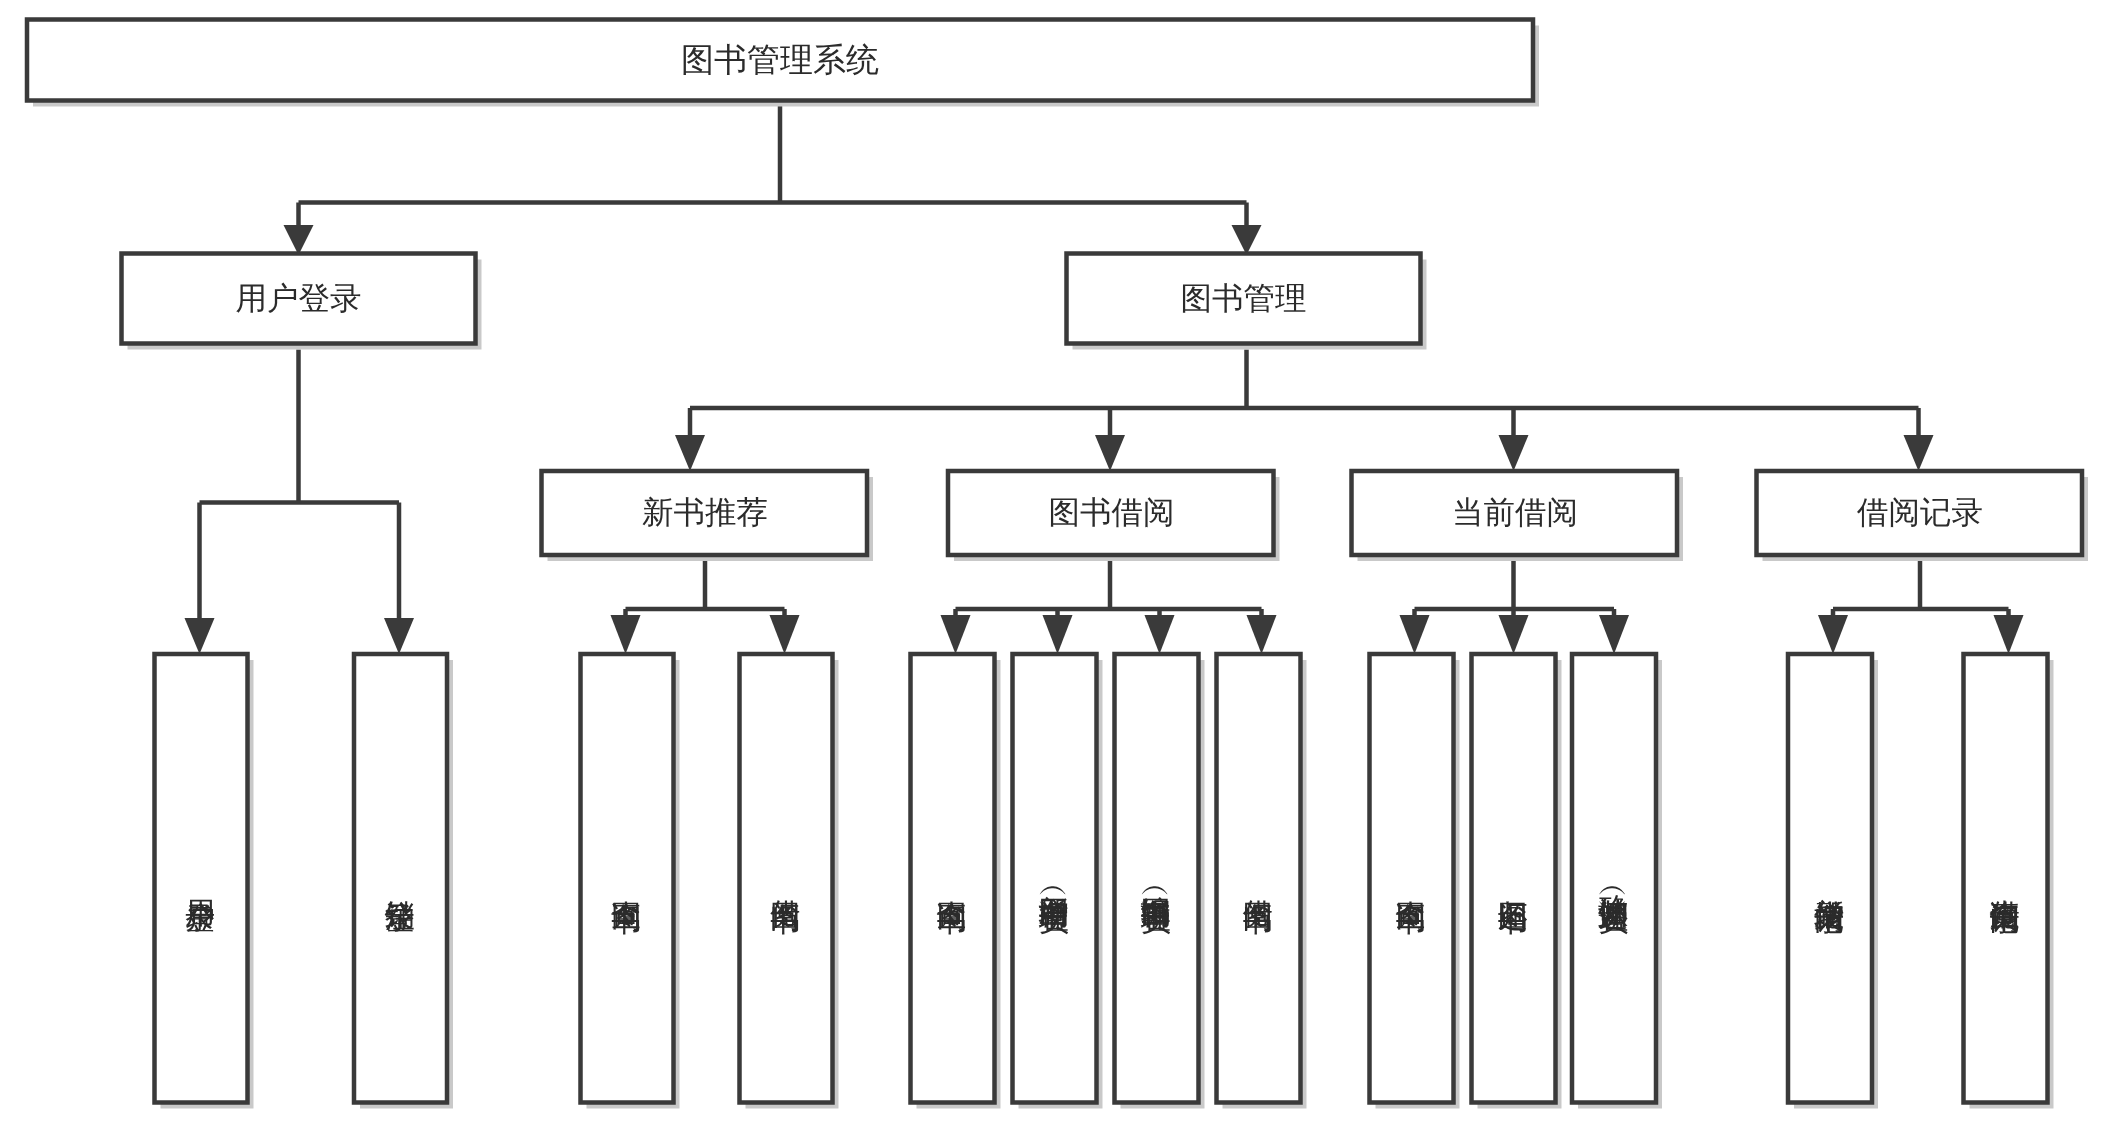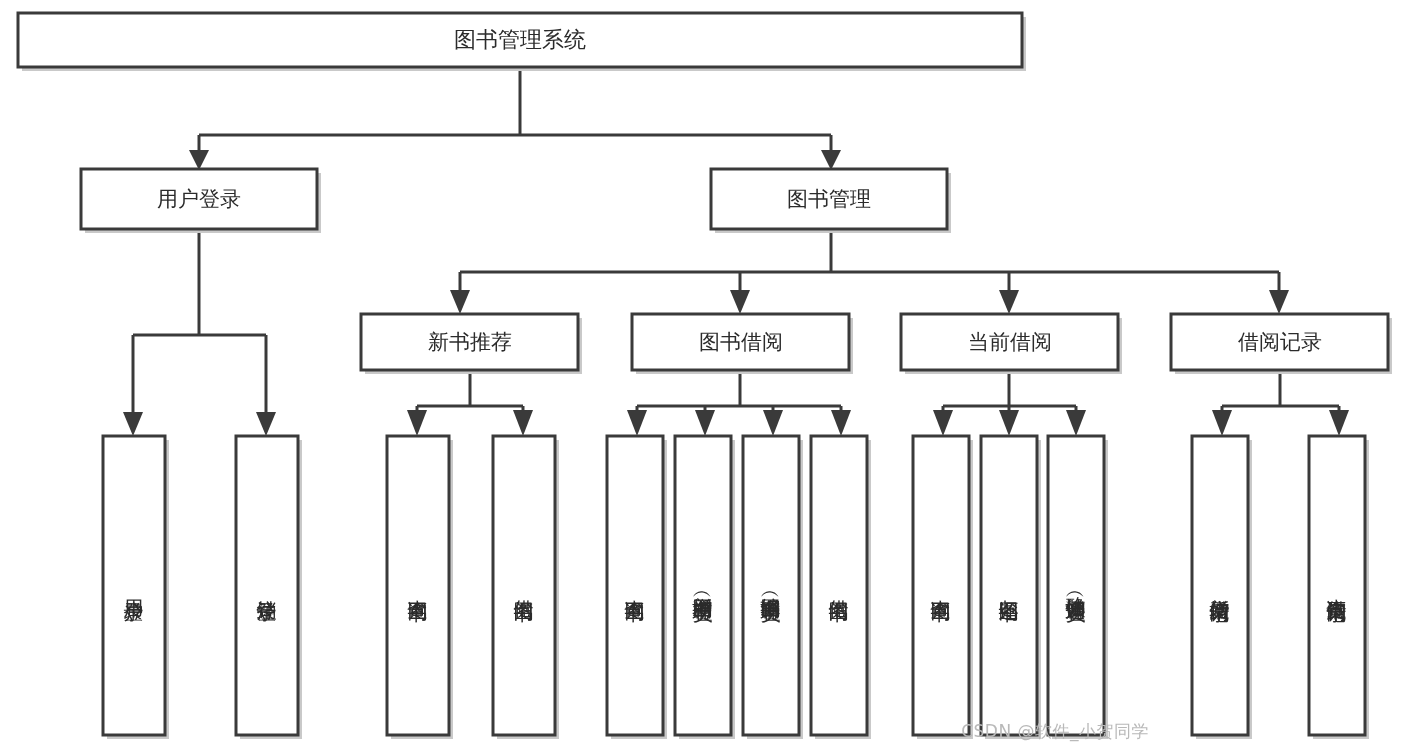--- a/index.html
+++ b/index.html
@@ -277,14 +277,13 @@
     <span class="leaf-label">确认归还（管理员）</span>
   </div>
 
   <div class="leaf-label-wrap" style="left:1192px; top:436px; width:56px; height:299px;">
     <span class="leaf-label">新增借阅记录</span>
   </div>
   <div class="leaf-label-wrap" style="left:1309px; top:436px; width:56px; height:299px;">
     <span class="leaf-label">查询借阅记录</span>
   </div>
 
-  <div class="watermark">CSDN @软件_小贺同学</div>
 </div>
 
 </body></html>

